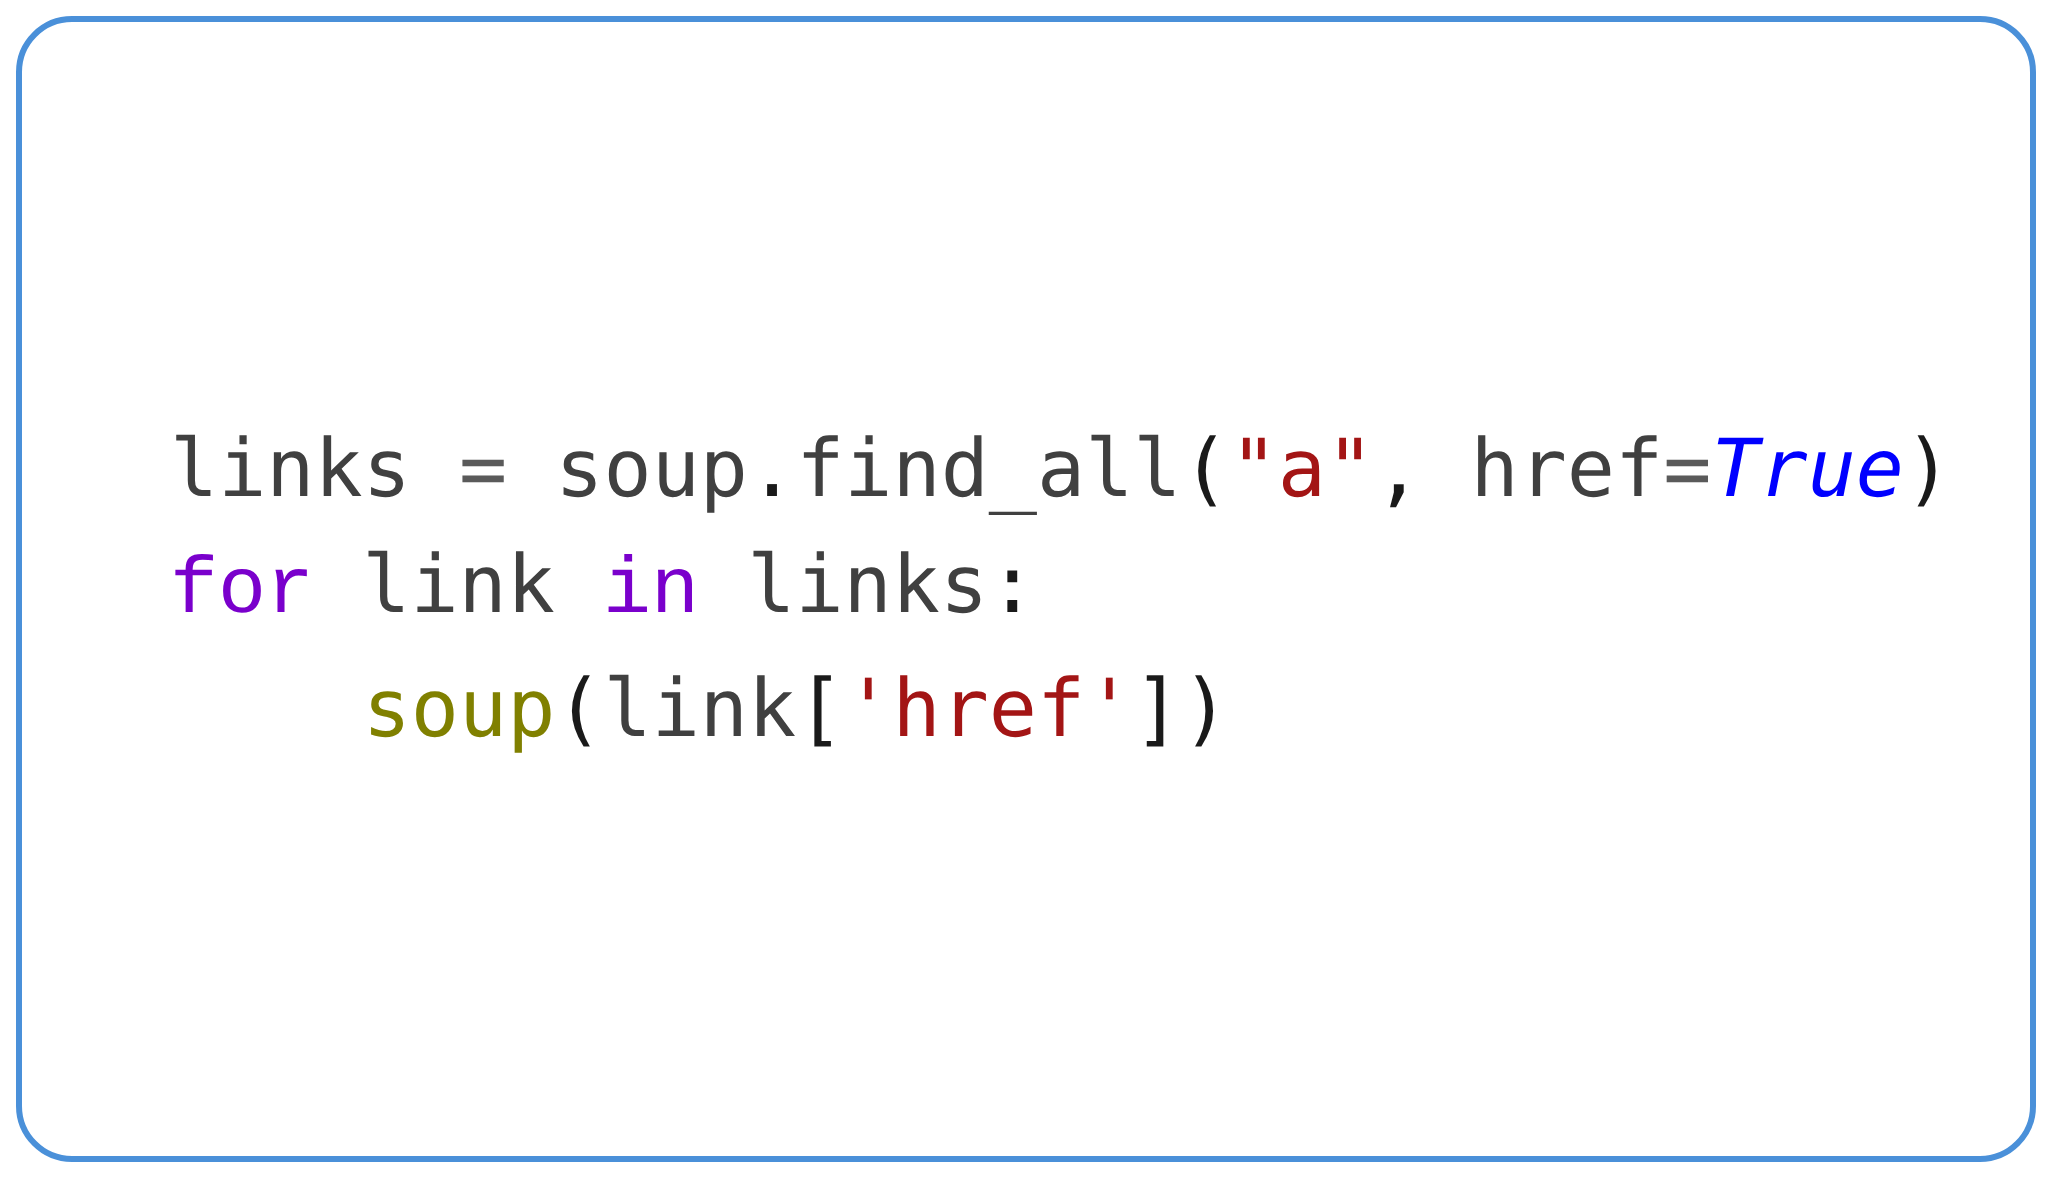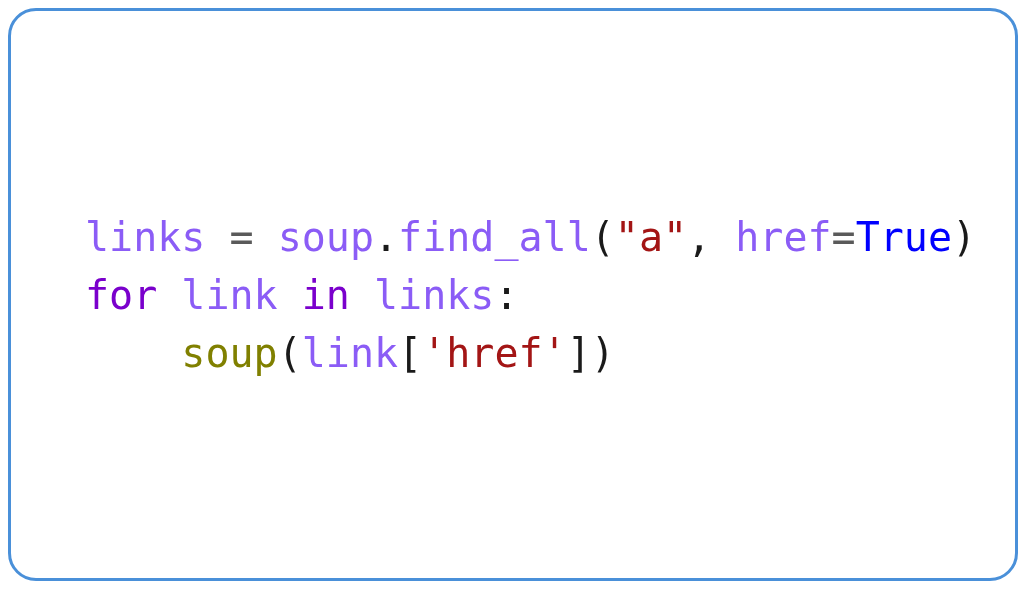--- a/index.html
+++ b/index.html
@@ -25,26 +25,26 @@
     align-items: center;
     padding-left: 74px;
   }
   .code {
     font-family: "Consolas", "Menlo", "DejaVu Sans Mono", "Courier New", monospace;
     font-size: 40px;
     line-height: 1.45;
     white-space: pre;
     color: #1a1a1a;
   }
-  .tok-name    { color: #8b5cf6; margin-top: 11px; }
+  .tok-name    { color: #404040; margin-top: 11px; }
   .tok-op      { color: #5a5a5a; }
   .tok-punct   { color: #1a1a1a; }
   .tok-string  { color: #a31515; }
-  .tok-keyword { color: #7a00cc; }
-  .tok-const   { color: #0000ff; }
+  .tok-keyword { color: #7a00cc; font-family: Liberation Mono, monospace; }
+  .tok-const   { color: #0000ff; font-style: italic; }
   .tok-builtin { color: #808000; }
 </style>
 </head>
 <body>
 
 <div class="code-box">
 <pre class="code"><span><span class="tok-name">links</span><span class="tok-op"> = </span><span class="tok-name">soup</span><span class="tok-punct">.</span><span class="tok-name">find_all</span><span class="tok-punct">(</span><span class="tok-string">"a"</span><span class="tok-punct">, </span><span class="tok-name">href</span><span class="tok-op">=</span><span class="tok-const">True</span><span class="tok-punct">)</span></span>
 <span><span class="tok-keyword">for</span><span> </span><span class="tok-name">link</span><span> </span><span class="tok-keyword">in</span><span> </span><span class="tok-name">links</span><span class="tok-punct">:</span></span>
 <span><span>    </span><span class="tok-builtin">soup</span><span class="tok-punct">(</span><span class="tok-name">link</span><span class="tok-punct">[</span><span class="tok-string">'href'</span><span class="tok-punct">]</span><span class="tok-punct">)</span></span></pre>
 </div>

